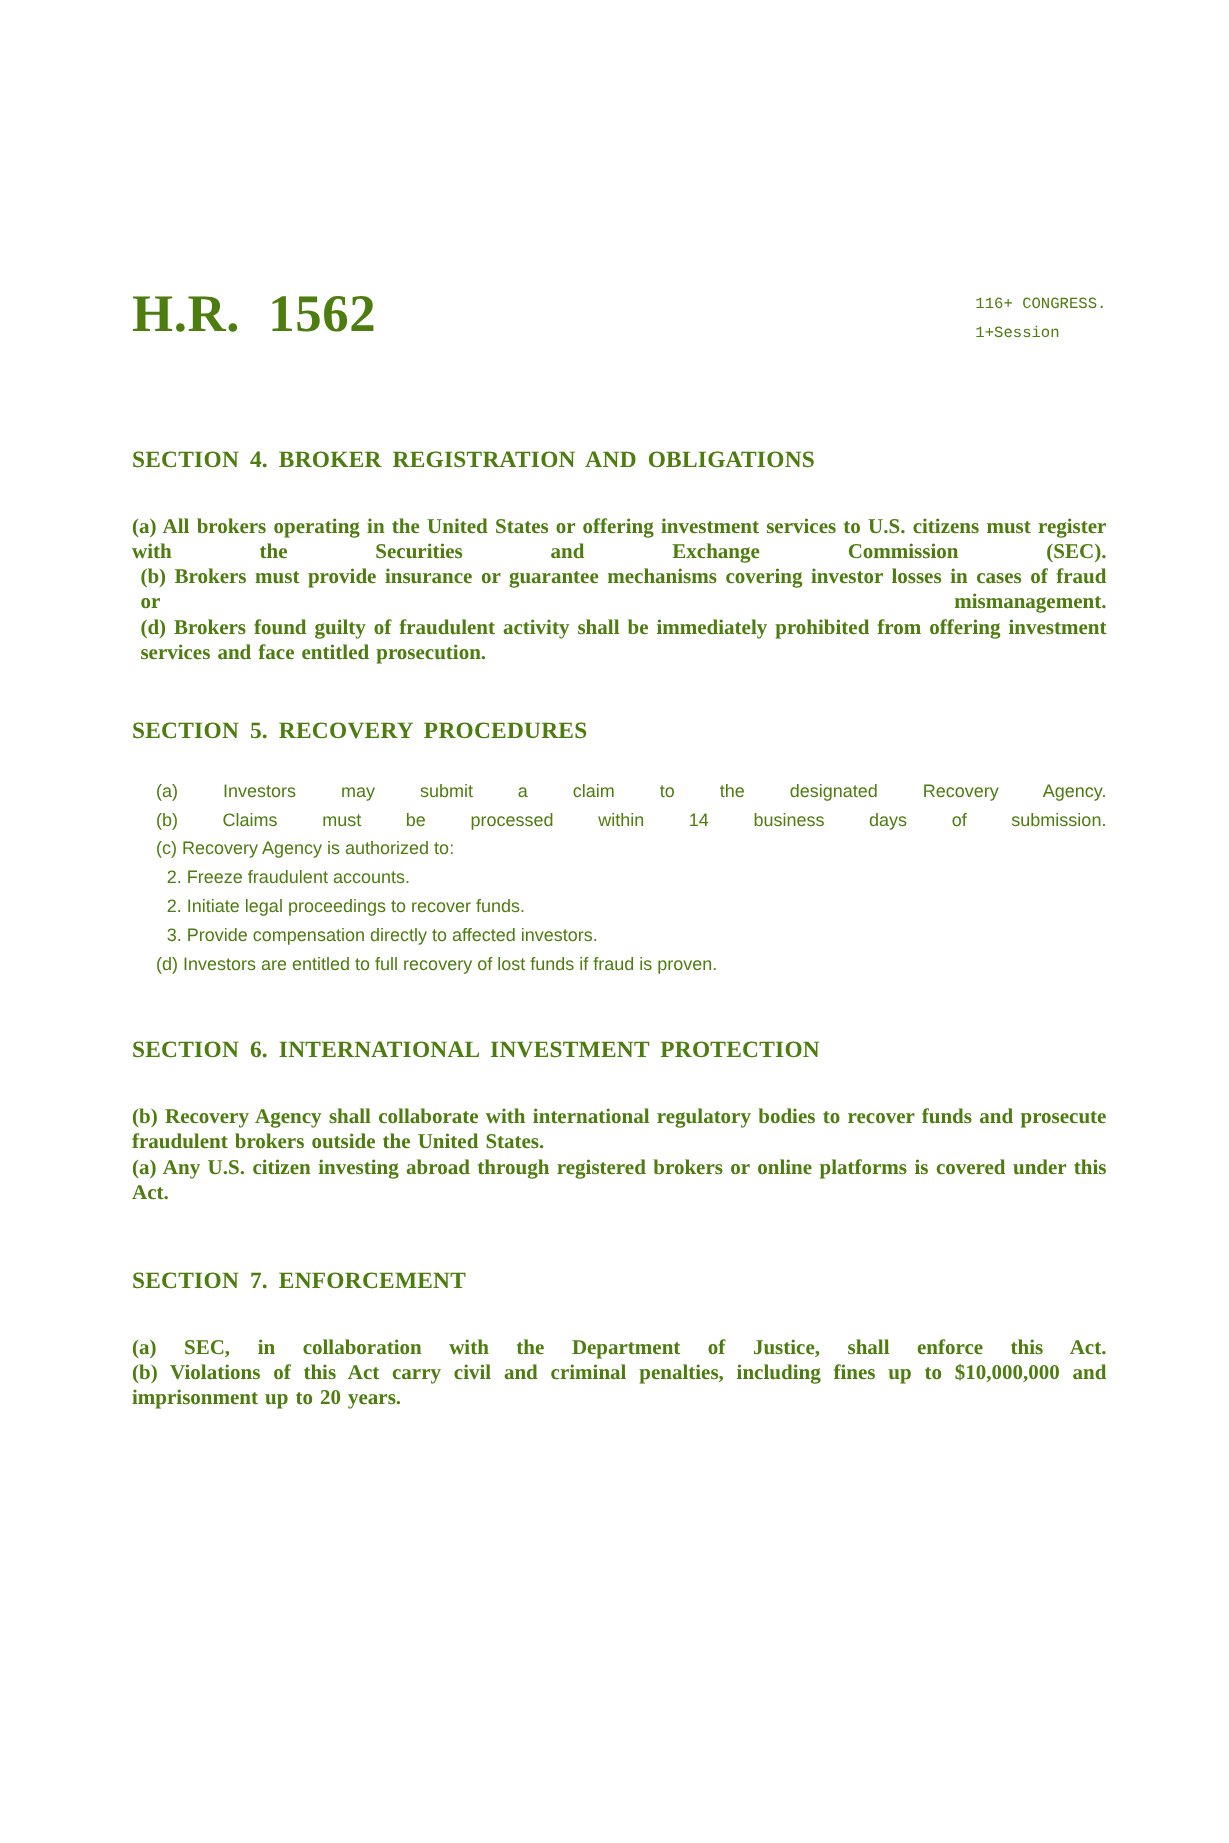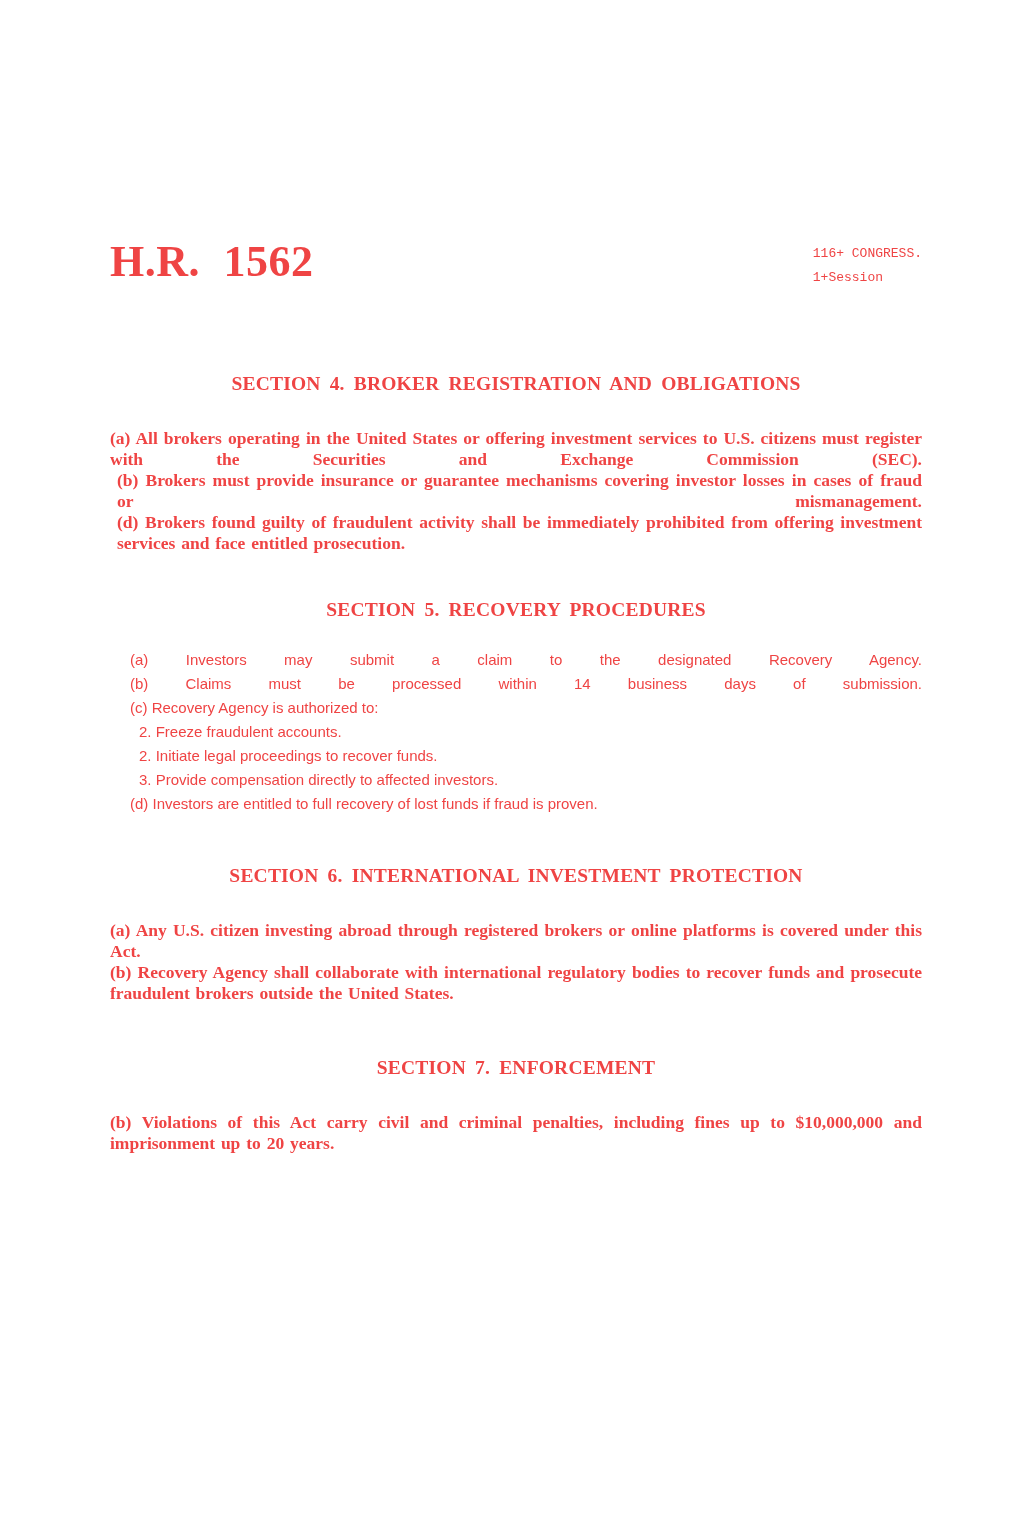--- a/index.html
+++ b/index.html
@@ -3,21 +3,21 @@
 <meta charset="utf-8">
 <style>
   * { margin: 0; padding: 0; box-sizing: border-box; }
   html, body { background: #ffffff; }
   .page {
     position: relative;
     width: 1024px;
     height: 1236px;
     margin: 0 auto;
     background: #ffffff;
-    color: #ef4444;
+    color: #4d7c0f;
     overflow: hidden;
   }
   .content {
     padding: 0 102px 0 110px;
   }
   
   .doc-header {
     display: flex;
     justify-content: space-between;
     align-items: flex-start;
@@ -40,21 +40,20 @@
   }
   
   .section { margin-top: 0; }
   .section-heading {
     font-family: "Liberation Serif", serif;
     font-weight: bold;
     font-size: 19.5px;
     line-height: 24px;
     word-spacing: 4px;
     letter-spacing: 0.2px;
-    text-align: center;
   }
   .sec4-heading { margin-top: 82px; }
   .sec5-heading { margin-top: 44px; }
   .sec6-heading { margin-top: 48px; }
   .sec7-heading { margin-top: 52px; }
   .section-body-serif { margin-top: 32px; font-weight: bold; }
   .section-body-sans  { margin-top: 26px; }
   
   .para {
     text-align: justify;
@@ -121,28 +120,29 @@
         <div class="para sans num-ind">2. Freeze fraudulent accounts.</div>
         <div class="para sans num-ind">2. Initiate legal proceedings to recover funds.</div>
         <div class="para sans num-ind">3. Provide compensation directly to affected investors.</div>
         <div class="para sans">(d) Investors are entitled to full recovery of lost funds if fraud is proven.</div>
       </div>
     </div>
 
     <div class="section">
       <div class="section-heading sec6-heading">SECTION 6. INTERNATIONAL INVESTMENT PROTECTION</div>
       <div class="section-body-serif">
+        <div class="para serif">(b) Recovery Agency shall collaborate with international regulatory bodies to recover funds and prosecute fraudulent brokers outside the United States.</div>
         <div class="para serif jlast">(a) Any U.S. citizen investing abroad through registered brokers or online platforms is covered under this Act.</div>
-        <div class="para serif">(b) Recovery Agency shall collaborate with international regulatory bodies to recover funds and prosecute fraudulent brokers outside the United States.</div>
       </div>
     </div>
 
     <div class="section">
       <div class="section-heading sec7-heading">SECTION 7. ENFORCEMENT</div>
       <div class="section-body-serif">
+        <div class="para serif jlast">(a) SEC, in collaboration with the Department of Justice, shall enforce this Act.</div>
         <div class="para serif">(b) Violations of this Act carry civil and criminal penalties, including fines up to $10,000,000 and imprisonment up to 20 years.</div>
       </div>
     </div>
 
   </div>
 
   <div class="doc-footer">Page 2 of 3</div>
 </div>
 
 </body></html>

